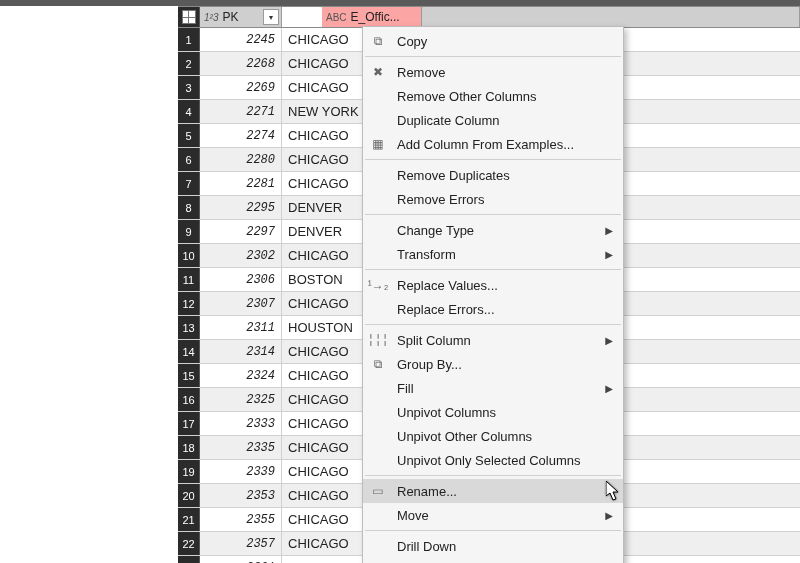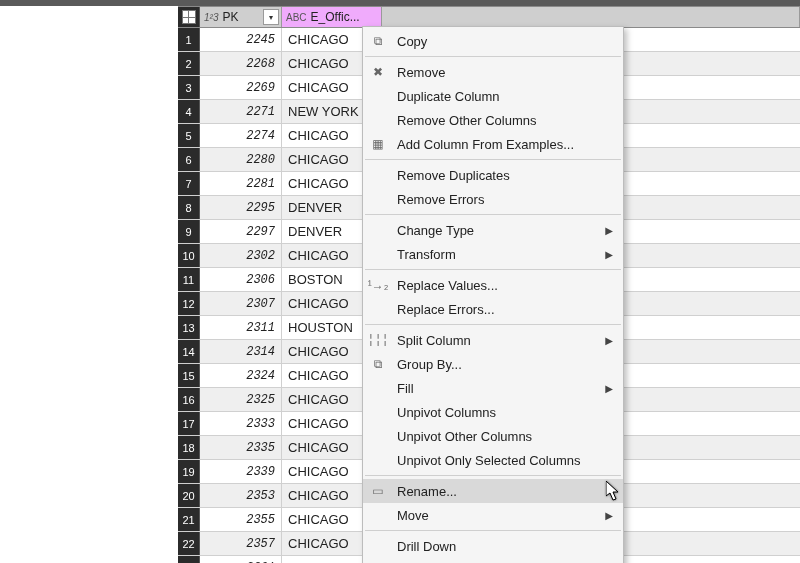--- a/index.html
+++ b/index.html
@@ -4,21 +4,21 @@
 <style>
   * { box-sizing: border-box; margin: 0; padding: 0; }
   html, body { width: 800px; height: 563px; overflow: hidden; font-family: "Segoe UI", Arial, sans-serif; font-size: 13px; background: #fff; }
   .canvas { position: relative; width: 800px; height: 563px; background: #fff; }
   .topbar { position:absolute; left:0; top:0; width:800px; height:6px; background:#5a5a5a; }
   .table-area { position: absolute; left: 178px; top: 6px; width: 622px; height: 544px; border-radius: 8px; }
   .header-row { height: 22px; display: flex; border-top: 1px solid #8a8a8a; border-bottom: 1px solid #8a8a8a; }
   .hdr-rownum { width: 22px; background: #2b2b2b; border-right:1px solid #555; display:flex; align-items:center; justify-content:center; }
   .hdr-col { display:flex; align-items:center; border-right:1px solid #9a9a9a; padding:0 4px; font-size:12px; color:#222; position:relative; }
   .hdr-pk { width: 82px; background: #cfcfcf; }
-  .hdr-office { width: 100px; background: #f0abfc; } 
+  .hdr-office { width: 100px; background: #fca5a5; margin-left: 40px; } 
   .hdr-rest { flex:1; background:#cfcfcf; }
   .hdr-col .typeicon { font-size:10px; margin-right:4px; color:#555; }
   .hdr-pk .typeicon { font-style: italic; }
   .dropdown-caret { position:absolute; right:2px; top:2px; width:16px; height:16px; background:#fff; border:1px solid #9a9a9a; display:flex; align-items:center; justify-content:center; font-size:8px; color:#333; }
   .table-body .row { height: 24px; display:flex; border-bottom:1px solid #d0d0d0; }
   .rownum { width:22px; background:#2b2b2b; color:#fff; border-right:1px solid #555; display:flex; align-items:center; justify-content:center; font-size:11px; }
   .cell-pk { width:82px; padding:0 6px; text-align:right; display:flex; align-items:center; justify-content:flex-end; font-style:italic; font-size:12px; color:#222; border-right:1px solid #d0d0d0;font-family:Liberation Mono, monospace; }
   .cell-office { width:100px; padding:0 6px; display:flex; align-items:center; font-size:13px; color:#222; border-right:1px solid #d0d0d0; }
   .cell-rest { flex:1; }
   .row.odd .cell-pk, .row.odd .cell-office, .row.odd .cell-rest { background:#fff; }
@@ -209,24 +209,24 @@
       <div class="ctxitem">
         <span class="ctxicon">⧉</span>
         <span>Copy</span>
       </div>
       <div class="ctxsep"></div>
       <div class="ctxitem">
         <span class="ctxicon">✖</span>
         <span>Remove</span>
       </div>
       <div class="ctxitem">
+        <span>Remove Other Columns</span>
+      </div>
+      <div class="ctxitem">
         <span>Duplicate Column</span>
-      </div>
-      <div class="ctxitem">
-        <span>Remove Other Columns</span>
       </div>
       <div class="ctxitem">
         <span class="ctxicon">▦</span>
         <span>Add Column From Examples...</span>
       </div>
       <div class="ctxsep"></div>
       <div class="ctxitem">
         <span>Remove Duplicates</span>
       </div>
       <div class="ctxitem">

